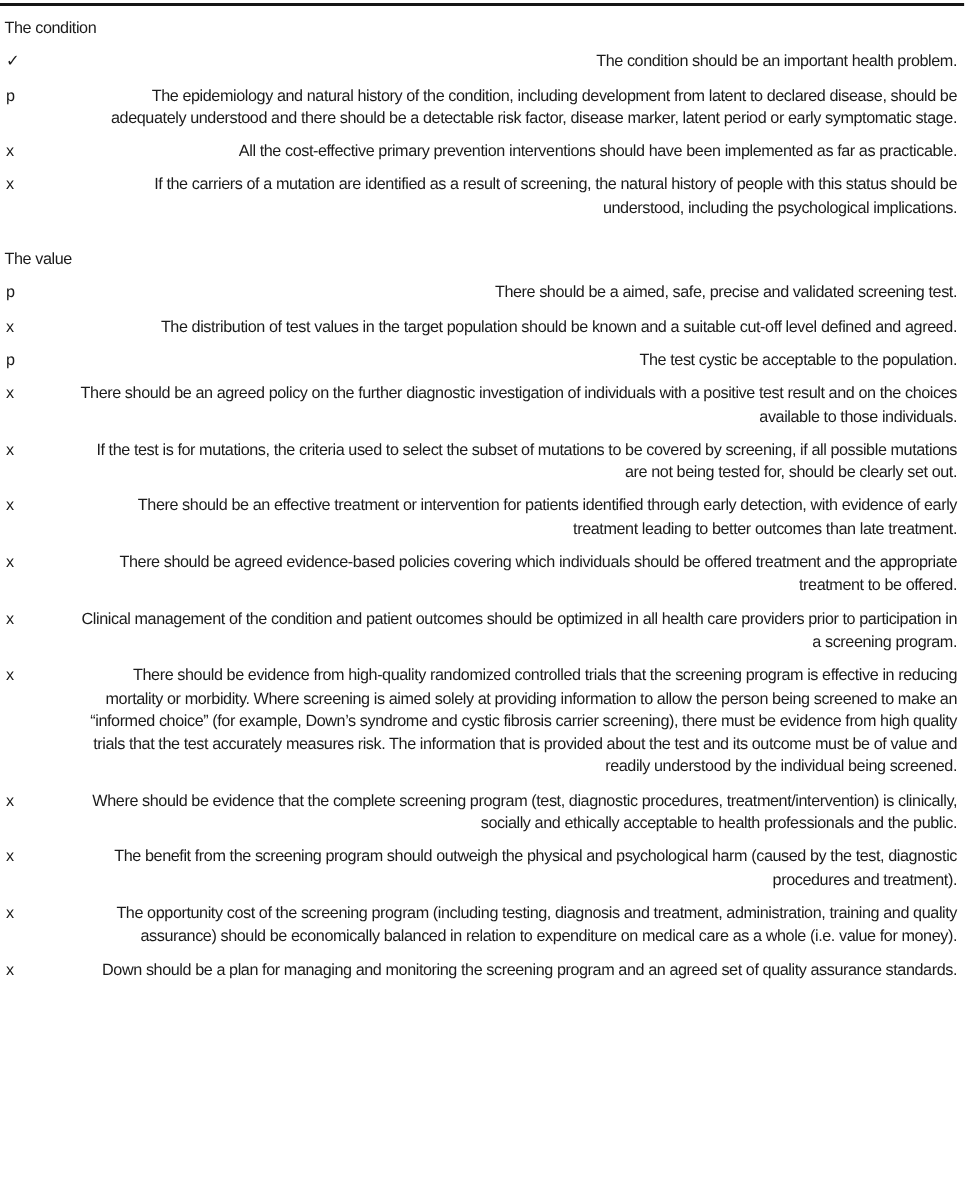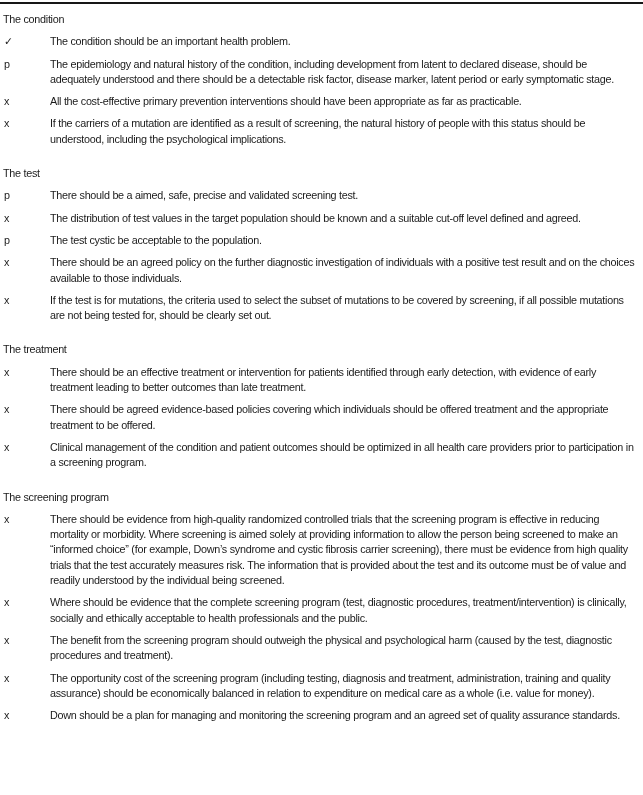--- a/index.html
+++ b/index.html
@@ -39,21 +39,21 @@
     display: grid;
     grid-template-columns: 46px 1fr;
     margin-top: 7px;
     padding-left: 2px;
   }
   .marker {
     display: block;
   }
   .text {
     display: block;
-    text-align: left;
+    text-align: right;
   }
 </style>
 </head>
 <body>
 
 <div class="page">
   <div class="top-rule"></div>
   <div id="sections">
   <section class="section">
     <div class="section-title">The condition</div>
@@ -63,32 +63,32 @@
     <span class="text">The condition should be an important health problem.</span>
   </div>
 
   <div class="item">
     <span class="marker">p</span>
     <span class="text">The epidemiology and natural history of the condition, including development from latent to declared disease, should be adequately understood and there should be a detectable risk factor, disease marker, latent period or early symptomatic stage.</span>
   </div>
 
   <div class="item">
     <span class="marker">x</span>
-    <span class="text">All the cost-effective primary prevention interventions should have been appropriate as far as practicable.</span>
+    <span class="text">All the cost-effective primary prevention interventions should have been implemented as far as practicable.</span>
   </div>
 
   <div class="item">
     <span class="marker">x</span>
     <span class="text">If the carriers of a mutation are identified as a result of screening, the natural history of people with this status should be understood, including the psychological implications.</span>
   </div>
 </div>
   </section>
 
   <section class="section">
-    <div class="section-title">The test</div>
+    <div class="section-title">The value</div>
     <div class="items">
   <div class="item">
     <span class="marker">p</span>
     <span class="text">There should be a aimed, safe, precise and validated screening test.</span>
   </div>
 
   <div class="item">
     <span class="marker">x</span>
     <span class="text">The distribution of test values in the target population should be known and a suitable cut-off level defined and agreed.</span>
   </div>
@@ -104,41 +104,39 @@
   </div>
 
   <div class="item">
     <span class="marker">x</span>
     <span class="text">If the test is for mutations, the criteria used to select the subset of mutations to be covered by screening, if all possible mutations are not being tested for, should be clearly set out.</span>
   </div>
 </div>
   </section>
 
   <section class="section">
-    <div class="section-title">The treatment</div>
     <div class="items">
   <div class="item">
     <span class="marker">x</span>
     <span class="text">There should be an effective treatment or intervention for patients identified through early detection, with evidence of early treatment leading to better outcomes than late treatment.</span>
   </div>
 
   <div class="item">
     <span class="marker">x</span>
     <span class="text">There should be agreed evidence-based policies covering which individuals should be offered treatment and the appropriate treatment to be offered.</span>
   </div>
 
   <div class="item">
     <span class="marker">x</span>
     <span class="text">Clinical management of the condition and patient outcomes should be optimized in all health care providers prior to participation in a screening program.</span>
   </div>
 </div>
   </section>
 
   <section class="section">
-    <div class="section-title">The screening program</div>
     <div class="items">
   <div class="item">
     <span class="marker">x</span>
     <span class="text">There should be evidence from high-quality randomized controlled trials that the screening program is effective in reducing mortality or morbidity. Where screening is aimed solely at providing information to allow the person being screened to make an “informed choice” (for example, Down’s syndrome and cystic fibrosis carrier screening), there must be evidence from high quality trials that the test accurately measures risk. The information that is provided about the test and its outcome must be of value and readily understood by the individual being screened.</span>
   </div>
 
   <div class="item">
     <span class="marker">x</span>
     <span class="text">Where should be evidence that the complete screening program (test, diagnostic procedures, treatment/intervention) is clinically, socially and ethically acceptable to health professionals and the public.</span>
   </div>

